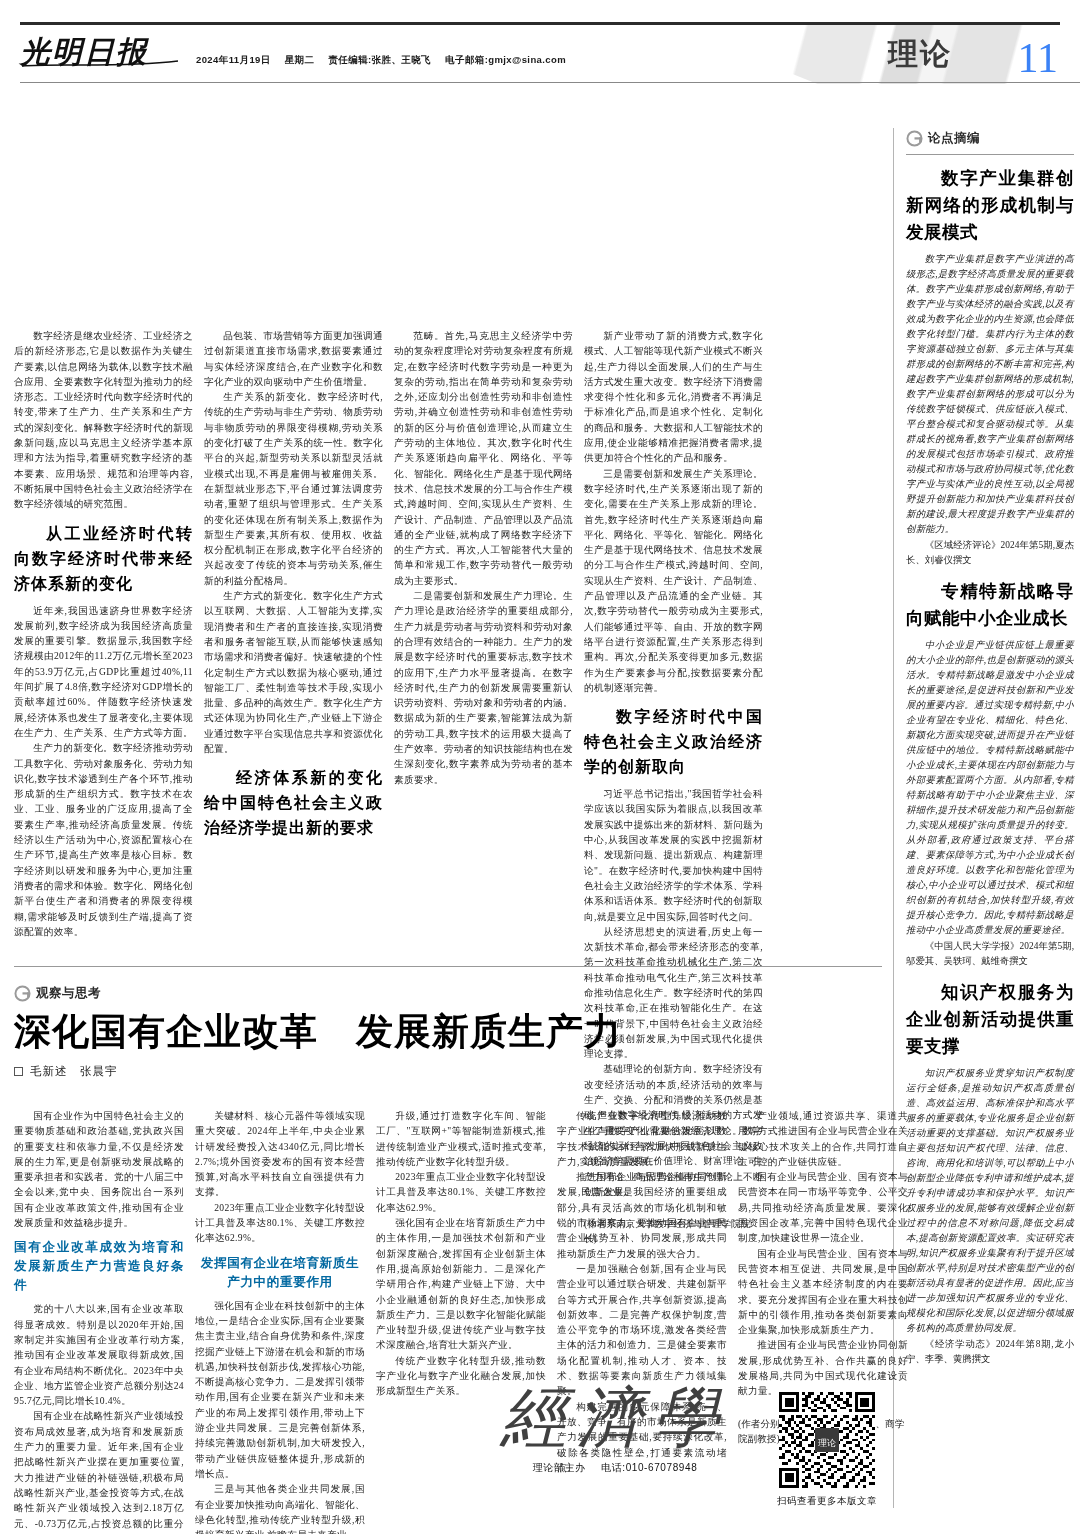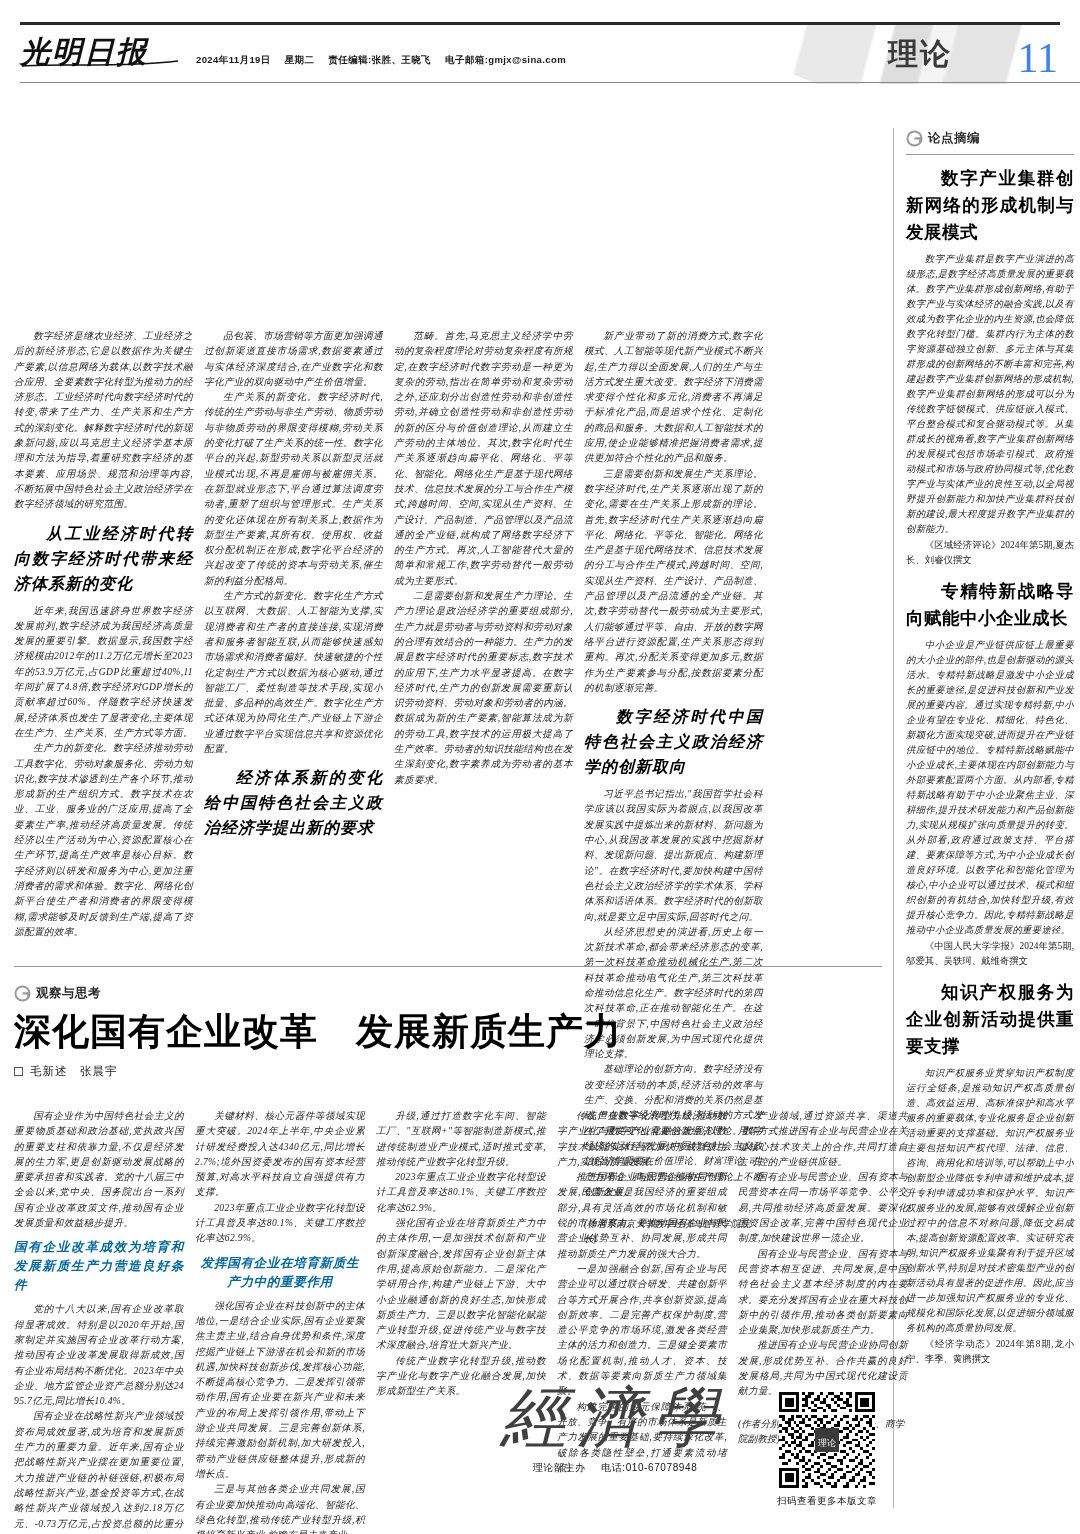--- a/index.html
+++ b/index.html
@@ -141,21 +141,20 @@
     left: 14px; top: 328px;
     width: 744px;
     height: 630px;
     display: flex;
     gap: 11px;
   }
   .col {
     width: 179px;
     flex: 0 0 179px;
     position: relative;
-    font-style: italic;
   }
   .body-cn {
     font-family: "Liberation Serif", "DejaVu Serif", serif;
     font-size: 9.6px;
     line-height: 15.3px;
     color: #1b1b1b;
     text-align: justify;
     text-justify: inter-character;
     word-break: break-all;
     letter-spacing: 0.35px;

